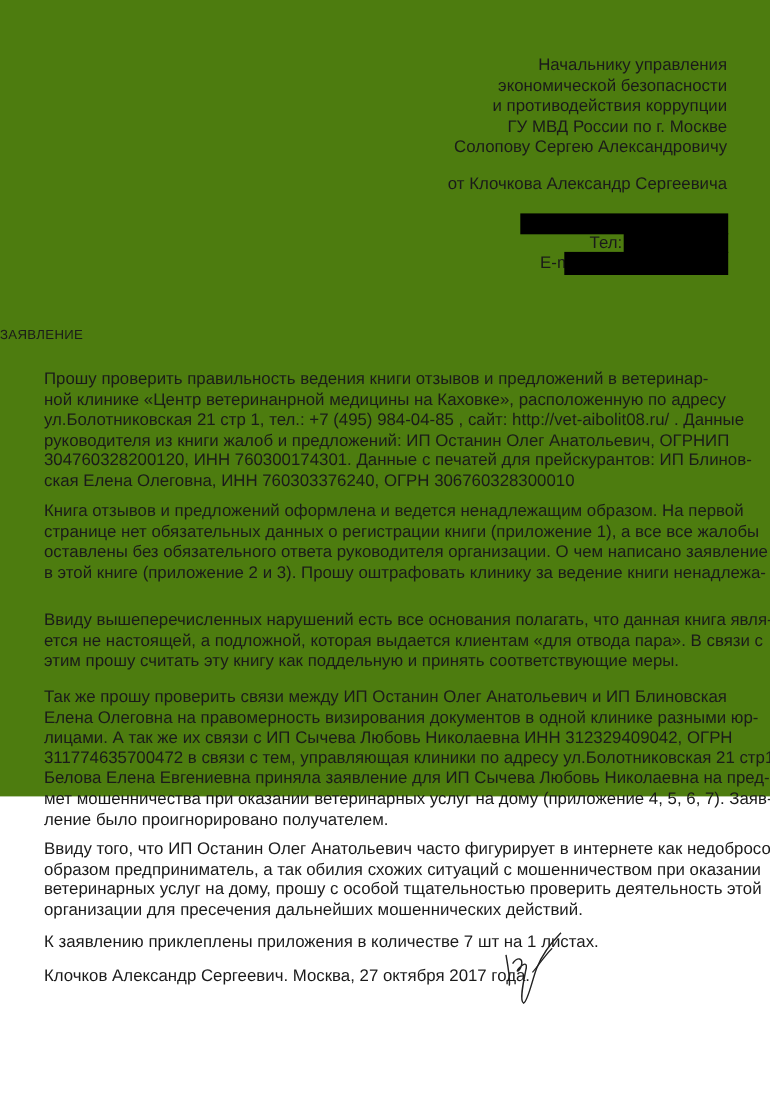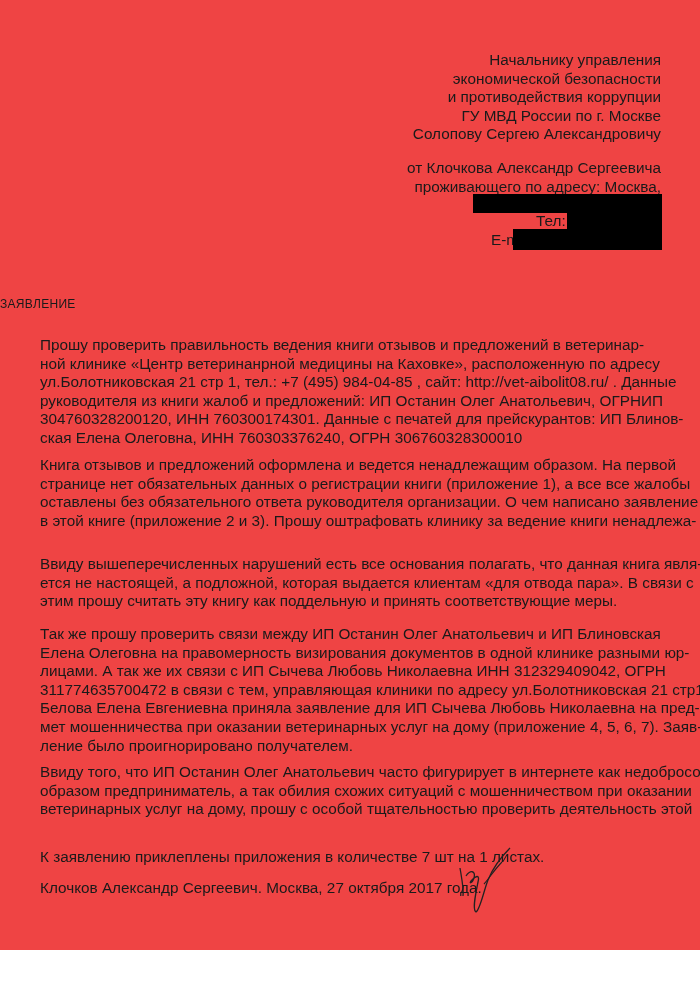--- a/index.html
+++ b/index.html
@@ -1,18 +1,18 @@
 <!DOCTYPE html>
 <html><head>
   <meta charset="utf-8">
   <style>
     html, body { margin: 0; padding: 0; background: #ffffff; }
     body { width: 700px; height: 995px; position: relative; overflow: hidden;
            font-family: "Liberation Sans", sans-serif; color: #1a1a1a; }
-    .page { position: absolute; left: 0; top: 0; width: 700px; height: 950px; background: #ef4444; }
+    .page { position: absolute; left: 0; top: 0; width: 700px; height: 724px; background: #4d7c0f; }
     .addressee { position: absolute; right: 39px; top: 51px; text-align: right;
                  font-size: 15.3px; line-height: 18.5px; }
     .addressee div { white-space: nowrap; }
     .sender { position: absolute; right: 39px; top: 159px; text-align: right;
               font-size: 15.3px; line-height: 18.5px; }
     .sender div { white-space: nowrap; }
     .redact { position: absolute; background: #000; }
     .label { position: absolute; font-size: 15.3px; line-height: 18px; white-space: nowrap; }
     .title { position: absolute; left: 0; width: 700px; top: 297px; 
              font-size: 12px; letter-spacing: 0.3px; }
@@ -35,21 +35,20 @@
   <div class="addressee">
     <div>Начальнику управления</div>
     <div>экономической безопасности</div>
     <div>и противодействия коррупции</div>
     <div>ГУ МВД России по г. Москве</div>
     <div>Солопову Сергею Александровичу</div>
   </div>
 
   <div class="sender">
     <div>от Клочкова Александр Сергеевича</div>
-    <div>проживающего по адресу: Москва,</div>
   </div>
 
   <div class="redact" style="left:473px; top:194px; width:189px; height:19px;"></div>
   <span class="label" style="left:536px; top:212px;">Тел:</span>
   <div class="redact" style="left:567px; top:212px; width:95px; height:18px;"></div>
   <span class="label" style="left:463px; top:231px;margin-left:28px;">E-mail:</span>
   <div class="redact" style="left:513px; top:229px; width:149px; height:21px;"></div>
 
   <div class="title">ЗАЯВЛЕНИЕ</div>
 
@@ -82,20 +81,21 @@
     <div>311774635700472 в связи с тем, управляющая клиники по адресу ул.Болотниковская 21 стр1</div>
     <div>Белова Елена Евгениевна приняла заявление для ИП Сычева Любовь Николаевна на пред-</div>
     <div>мет мошенничества при оказании ветеринарных услуг на дому (приложение 4, 5, 6, 7). Заяв-</div>
     <div>ление было проигнорировано получателем.</div>
   </div>
 
   <div class="body p5">
     <div>Ввиду того, что ИП Останин Олег Анатольевич часто фигурирует в интернете как недобросо-</div>
     <div>образом предприниматель, а так обилия схожих ситуаций с мошенничеством при оказании</div>
     <div>ветеринарных услуг на дому, прошу с особой тщательностью проверить деятельность этой</div>
+    <div>организации для пресечения дальнейших мошеннических действий.</div>
   </div>
 
   <div class="body p6">
     <div>К заявлению приклеплены приложения в количестве 7 шт на 1 листах.</div>
   </div>
 
   <div class="body p7">
     <div>Клочков Александр Сергеевич. Москва, 27 октября 2017 года.</div>
   </div>
 

